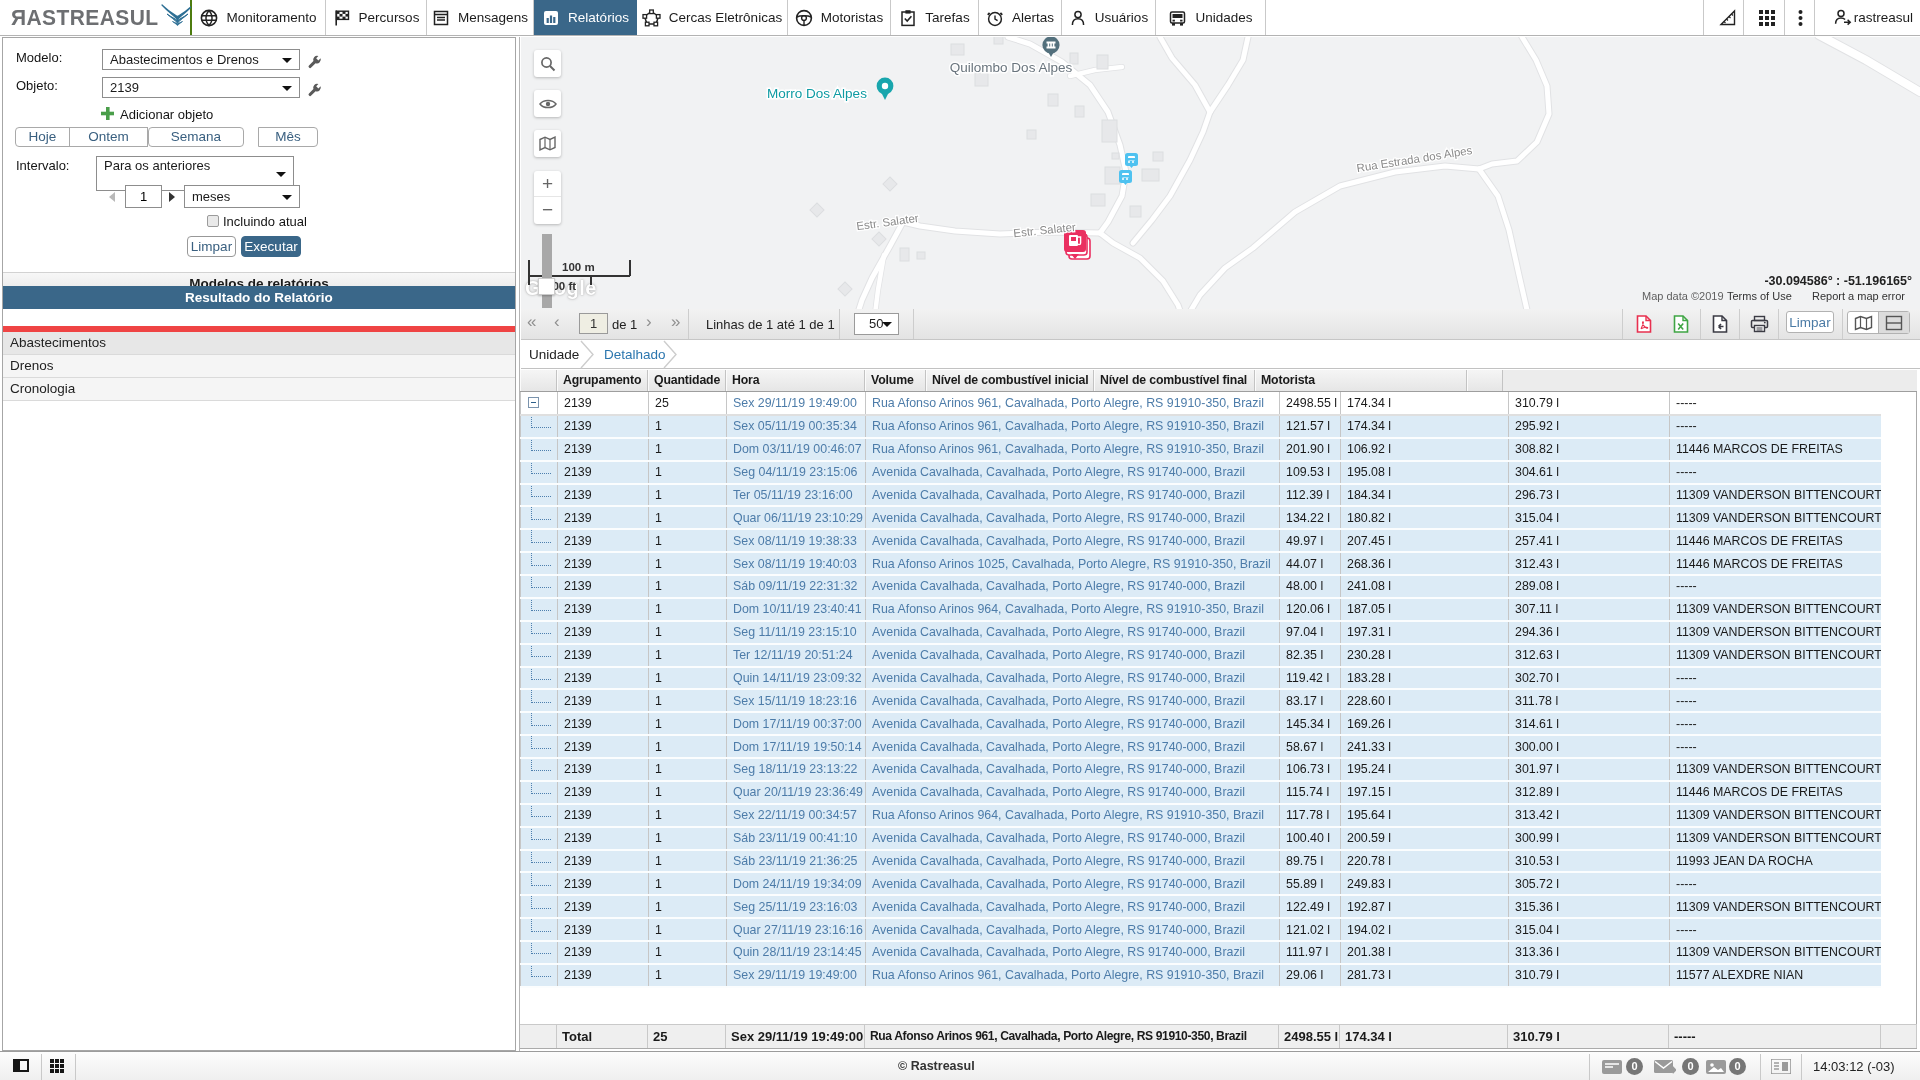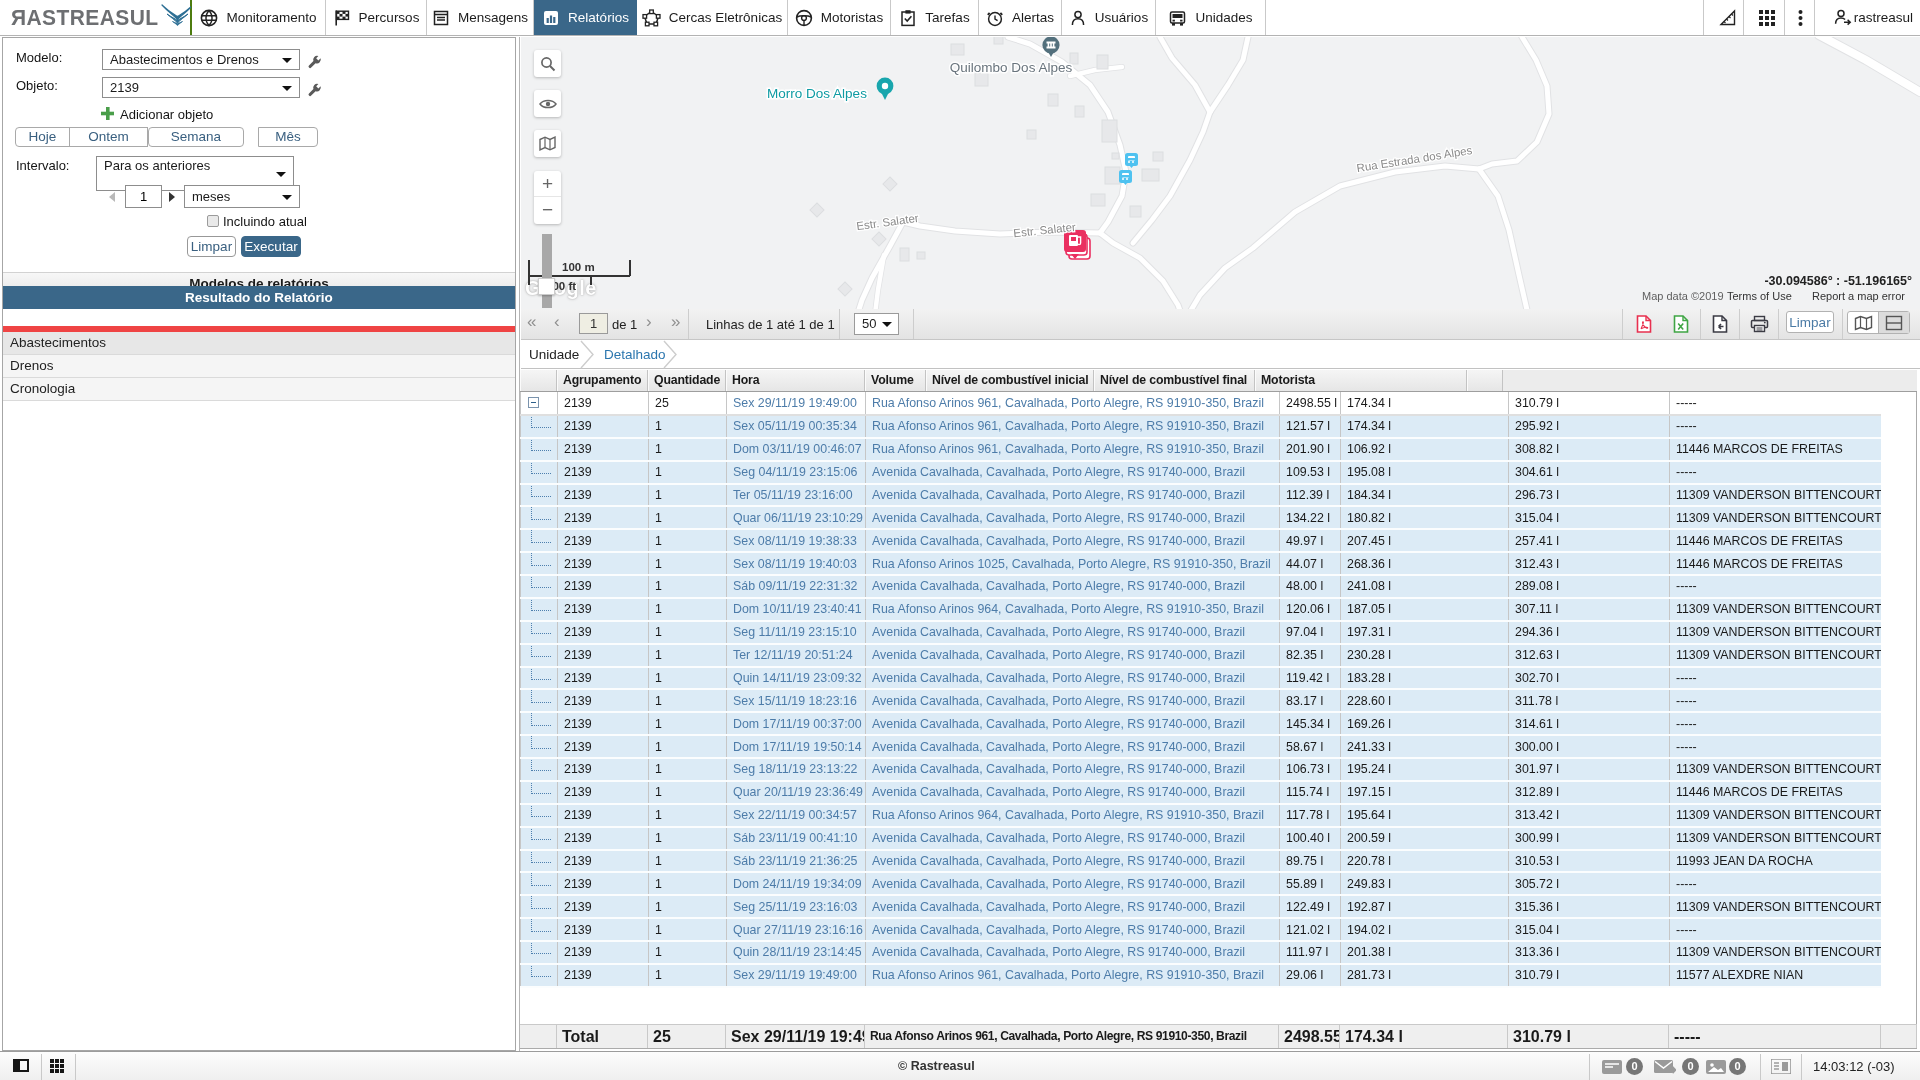--- a/index.html
+++ b/index.html
@@ -41,21 +41,21 @@
 #tbody td{height:22.88px;font-size:12.4px;color:#1a1a1a;padding:0 0 0 6px;overflow:hidden;white-space:nowrap;border-right:1px solid #c6c6c6;vertical-align:middle}
 #tbody tr.d td{background:#dcebf6;border-bottom:2px solid #fbfdfe}
 #tbody tr.g td{background:#fff;border-bottom:2px solid #dfdfdf}
 #tbody td.b{color:#4d7ca9}
 #tbody td.c0{border-left:1px solid #c6c6c6;padding:0}
 .tree{display:block;width:20px;height:13px;margin:-9px 0 0 10px;border-left:1px dotted #4d7fae;border-bottom:1px dotted #4d7fae}
 .minus{display:block;width:11px;height:11px;margin-left:7px;border:1px solid #7a93ad;background:#fff;position:relative}
 .minus i{position:absolute;left:2px;right:2px;top:4px;height:1px;background:#2c5f8a}
 #strip{position:absolute;left:1881px;top:392px;width:36px;height:632px;border-right:1px solid #aaa;background:#fff}
 #totrow{position:absolute;left:520px;top:1024px;width:1397px;height:25px;display:flex;background:#efefef;border-top:1px solid #c9c9c9;border-bottom:1px solid #ababab}
-#totrow .hc{height:23px;border-right:1px solid #c9c9c9;font-weight:bold;font-size:16px;color:#1a1a1a;line-height:23px;padding-left:5px;overflow:hidden;white-space:nowrap}
+#totrow .hc{height:23px;border-right:1px solid #c9c9c9;font-weight:bold;font-size:13px;color:#1a1a1a;line-height:23px;padding-left:5px;overflow:hidden;white-space:nowrap}
 
 #botbar{position:absolute;left:0;top:1051px;width:1920px;height:29px;border-top:1px solid #9c9c9c;background:linear-gradient(#fdfdfd,#efefef)}
 .bsep{position:absolute;top:2px;width:1px;height:27px;background:#c9c9c9}
 .badge{position:absolute;width:17px;height:17px;border-radius:50%;background:#767676;color:#fff;font-size:11px;font-weight:bold;text-align:center;line-height:17px}
 </style></head>
 <body>
 <div id="menubar">
     <div id="logo">
       <span id="logotx">ЯASTREASUL</span>
       <span style="margin-left:2px;margin-top:-3px"><svg width="31" height="25" viewBox="0 0 31 25">
@@ -349,21 +349,21 @@
 <div id="toolbar">
     <div class="pgar" style="left:6px">«</div>
     <div class="pgar" style="left:33px">‹</div>
     <div class="abs" style="left:58px;top:4px;width:29px;height:21px;background:#efeee3;border:1px solid #9a9a9a;font-size:13px;text-align:center;line-height:19px;color:#333">1</div>
     <div class="tstxt" style="left:91px">de 1</div>
     <div class="pgar" style="left:125px">›</div>
     <div class="pgar" style="left:150px">»</div>
     <div class="tsep" style="left:167px"></div>
     <div class="tstxt" style="left:185px">Linhas de 1 até 1 de 1</div>
     <div class="tsep" style="left:318px"></div>
-    <div class="abs" style="left:333px;top:4px;width:45px;height:22px;background:#fff;border:1px solid #9a9a9a;font-size:13px;line-height:20px;padding-left:7px;color:#222">50<i style="position:absolute;right:6px;top:8px;width:0;height:0;border-left:5px solid transparent;border-right:5px solid transparent;border-top:5px solid #111"></i></div>
+    <div class="abs" style="left:333px;top:4px;width:45px;height:22px;background:#fff;border:1px solid #9a9a9a;font-size:13px;line-height:20px;padding-left:14px;color:#222">50<i style="position:absolute;right:6px;top:8px;width:0;height:0;border-left:5px solid transparent;border-right:5px solid transparent;border-top:5px solid #111"></i></div>
     <div class="tsep" style="left:392px"></div>
     <div class="tsep" style="left:1101px"></div>
     <div class="tsep" style="left:1179px"></div>
     <div class="tsep" style="left:1218px"></div>
     <div class="tsep" style="left:1257px"></div>
     <div class="tsep" style="left:1321px"></div>
     <div class="abs" style="left:1115px;top:6px"><svg width="16" height="18" viewBox="0 0 16 18">
         <path d="M1.5 1 H10 L14.5 5.5 V17 H1.5 Z" fill="#fff" stroke="#e8304f" stroke-width="1.6"></path>
         <path d="M10 1 V5.5 H14.5" fill="none" stroke="#e8304f" stroke-width="1.4"></path>
         <path d="M5 13.8 C6.2 11.5 7.2 9 7.4 7.4 C7.5 6.5 6.6 6.4 6.5 7.4 C6.4 9 8.5 12.5 10.8 13.2 C12 13.5 12.2 12.3 10.6 12.2 C9 12.1 6.3 12.9 5 13.8 Z" fill="none" stroke="#e8304f" stroke-width="1.1"></path>

